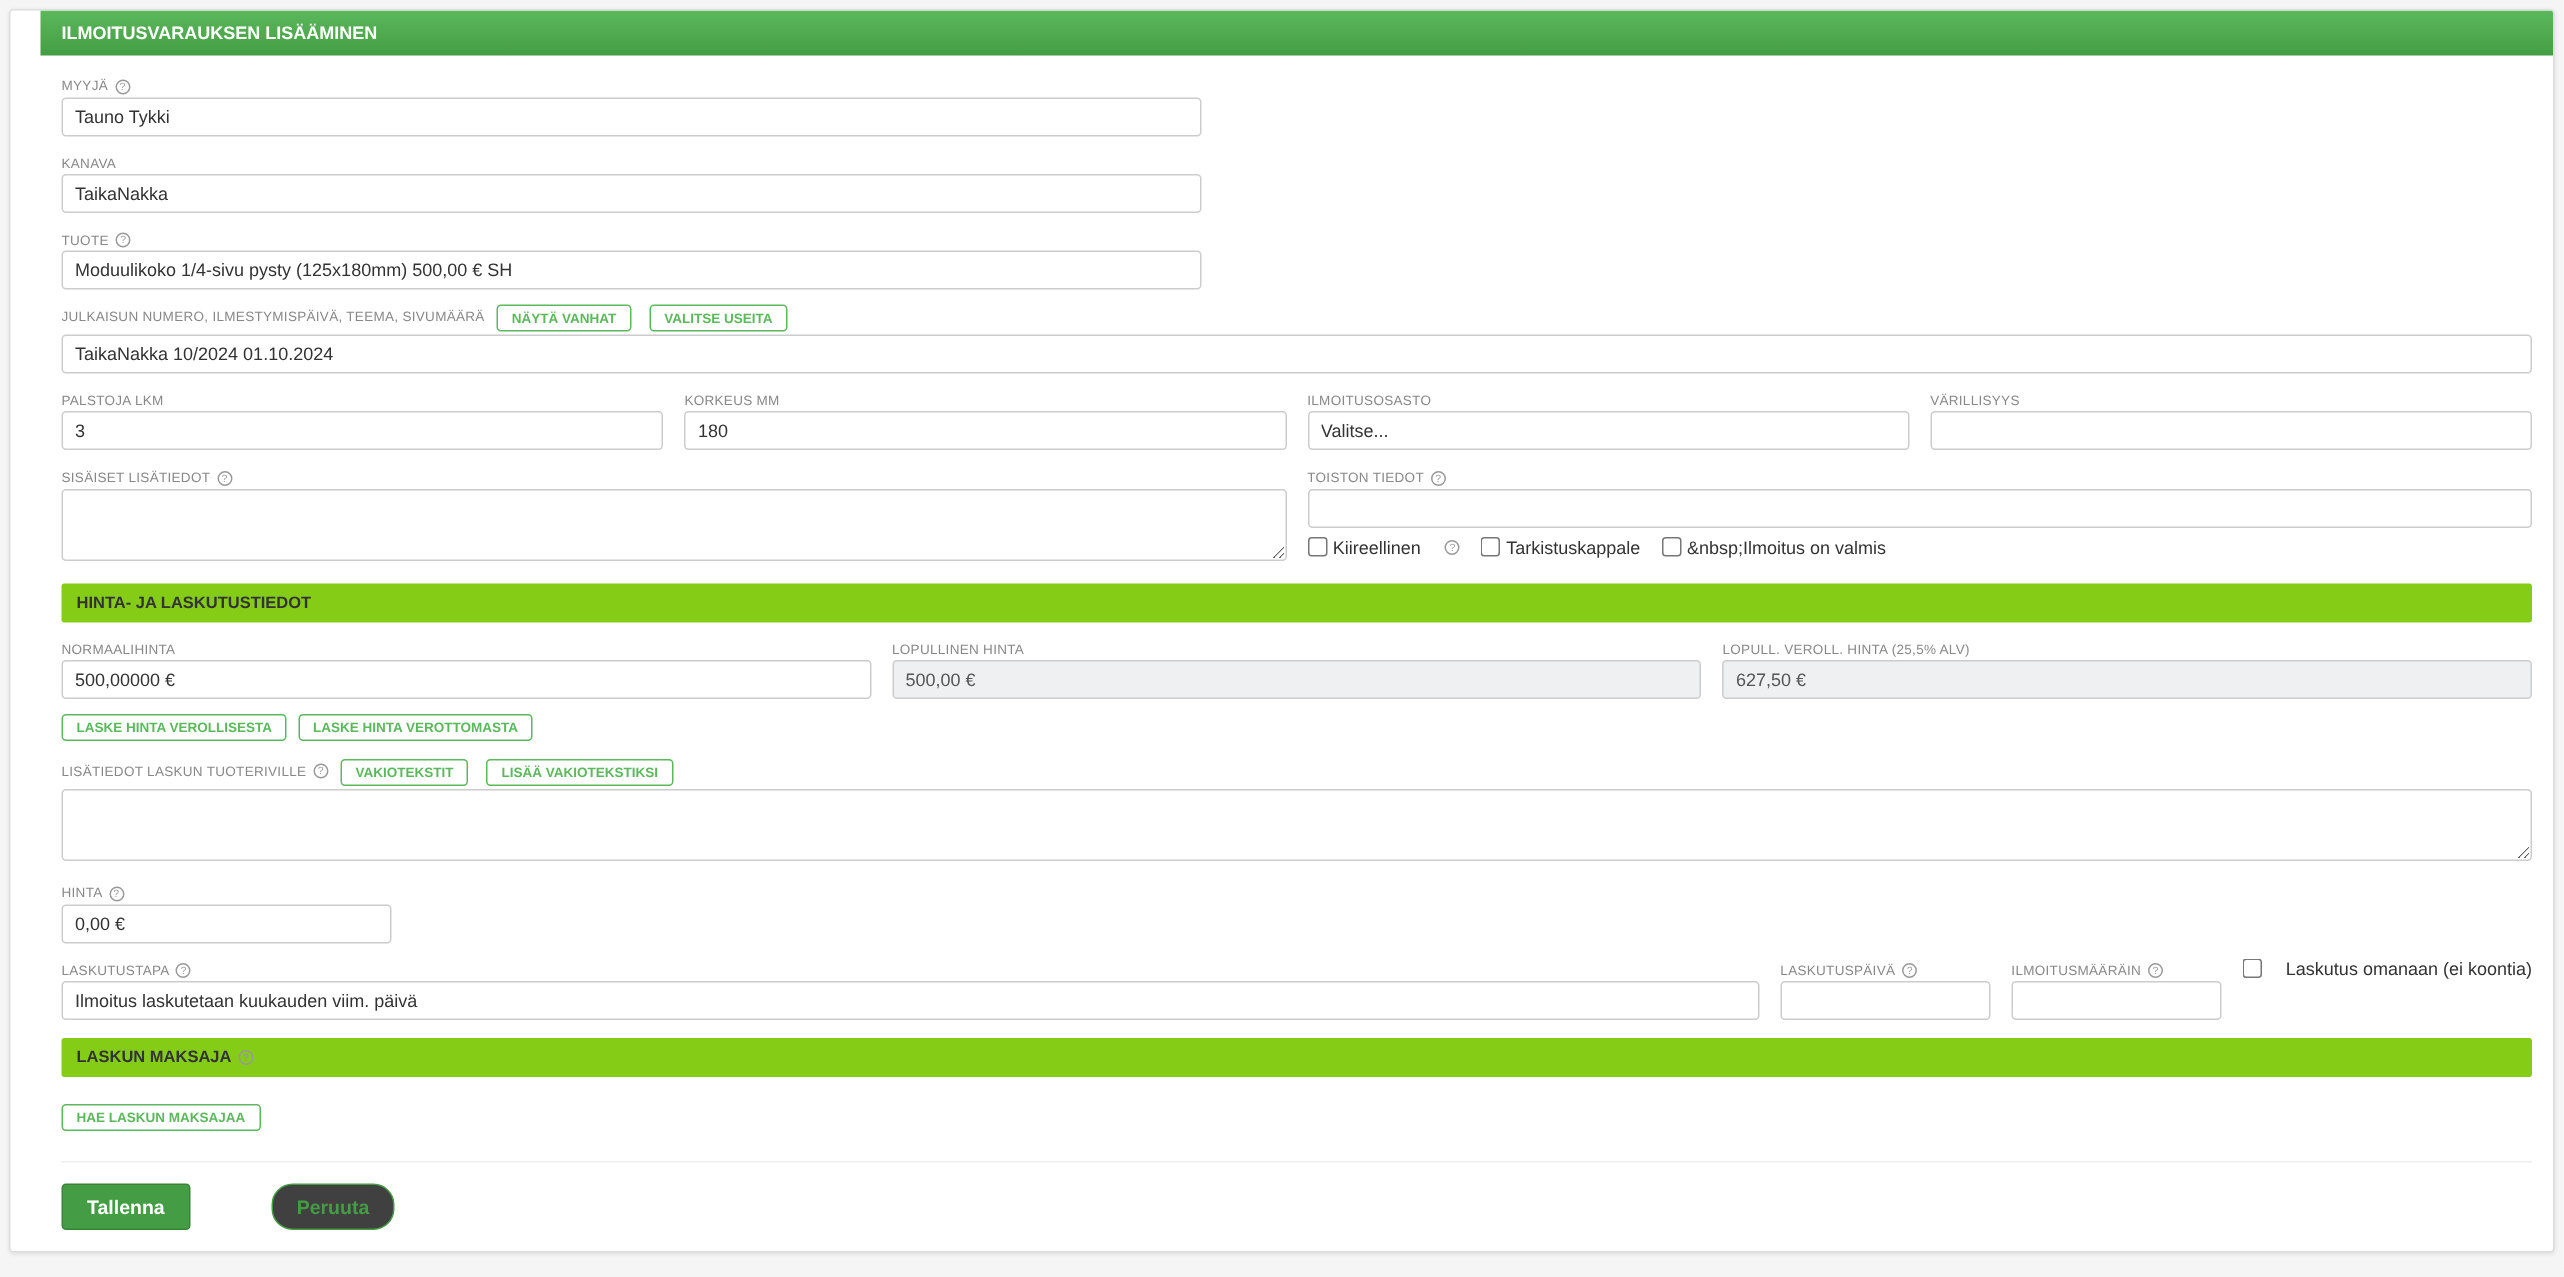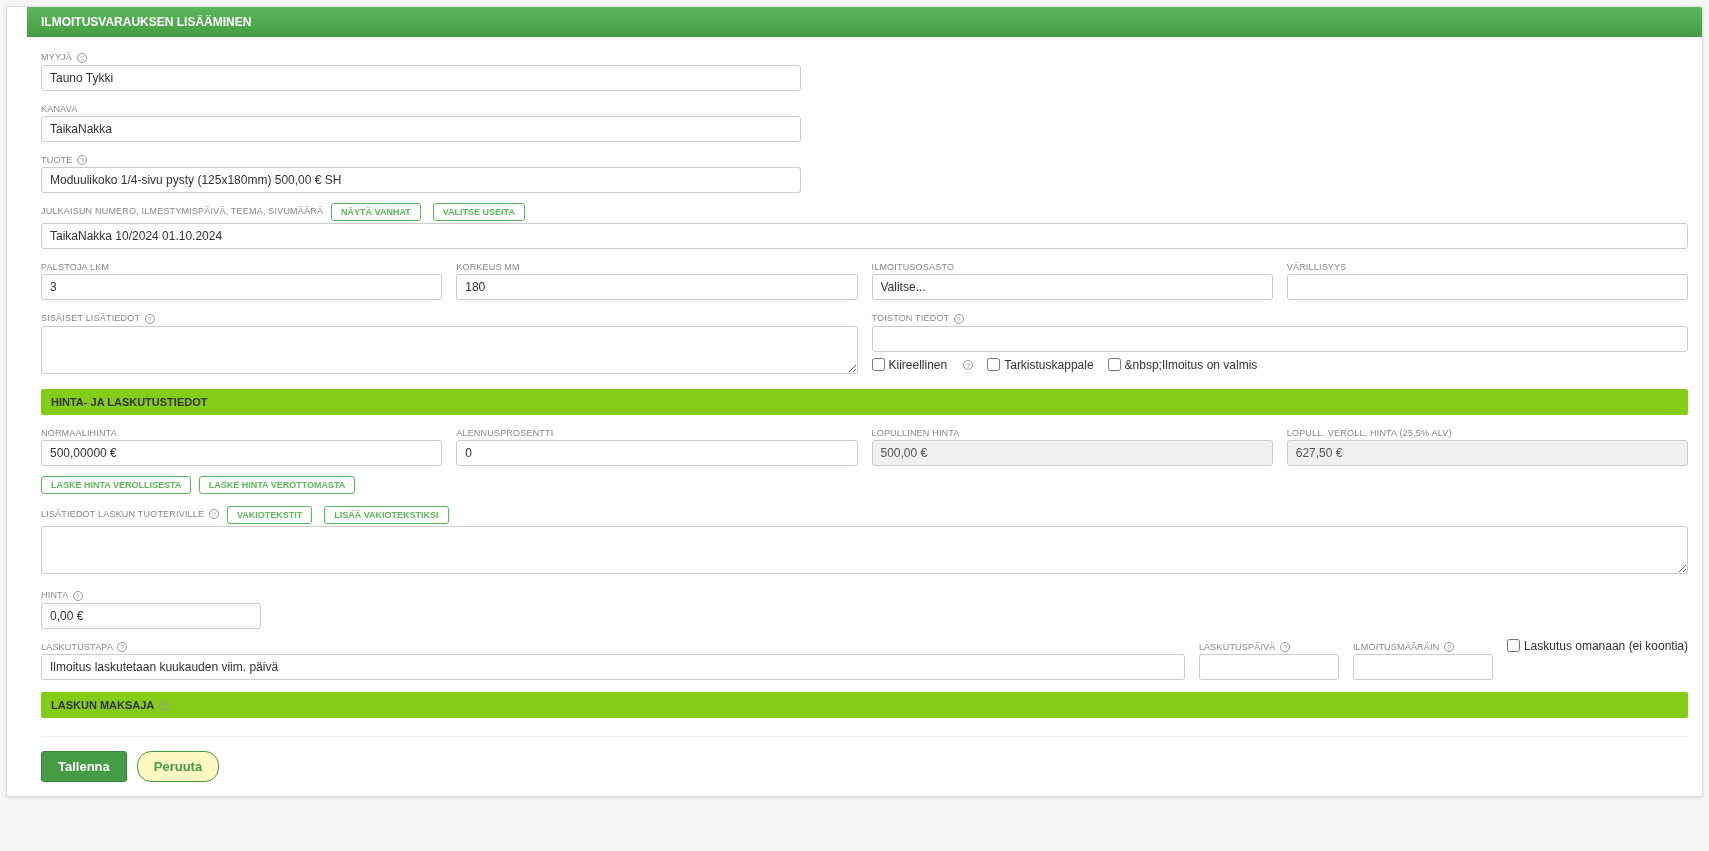--- a/index.html
+++ b/index.html
@@ -14,21 +14,21 @@
 .help-icon::before { content: "?"; }
 input[type=text], textarea, select, .fake-input {
   width: 100%; border: 1px solid #ccc; border-radius: 3px; padding: 5px 8px; font-size: 12px; color: #333; background: #fff; font-family: inherit;
 }
 input[readonly], .readonly { background: #eef0f2; color: #555; }
 textarea { resize: both; min-height: 48px; }
 .row { display: flex; gap: 14px; }
 .row > .col { flex: 1; min-width: 0; }
 .btn-outline { display: inline-block; border: 1px solid #5cb85c; color: #5cb85c; background: #fff; padding: 3px 9px; font-size: 9px; font-weight: bold; text-transform: uppercase; border-radius: 3px; cursor: pointer; margin-right: 4px; margin-bottom: 2px; }
 .btn-primary { display:inline-block; background: #449d44; color: #fff; border: 1px solid #398439; padding: 7px 16px; font-size: 13px; border-radius: 3px; cursor: pointer; font-weight: bold; }
-.btn-secondary { display:inline-block; background: #fef9c3; color: #449d44; border: 1px solid #449d44; padding: 7px 16px; font-size: 13px; border-radius: 14px; cursor: pointer; font-weight: bold; }
+.btn-secondary { display:inline-block; background: #404040; color: #449d44; border: 1px solid #449d44; padding: 7px 16px; font-size: 13px; border-radius: 14px; cursor: pointer; font-weight: bold; margin-left: 44px; }
 .label-row { display: flex; align-items: center; gap: 8px; margin-bottom: 2px; flex-wrap: wrap; }
 .label-row .btn-outline { margin-bottom: 0; }
 .check-row { display: flex; gap: 14px; align-items: center; font-size: 12px; color: #333; margin-top: 6px; }
 .check-row label { display: flex; align-items: center; gap: 4px; }
 hr.divider { border: none; border-top: 1px solid #eee; margin: 18px 0 14px 0; }
 .footer-actions { display: flex; gap: 10px; }
 .narrow { max-width: 760px; }
 </style>
 </head>
 <body>
@@ -107,24 +107,20 @@
     </div>
 
     <div class="section-header">HINTA- JA LASKUTUSTIEDOT</div>
 
     <div class="row form-group">
       <div class="col">
         <label class="field-label">NORMAALIHINTA</label>
         <input type="text" value="500,00000 €" style="">
       </div>
       <div class="col">
-        <label class="field-label">ALENNUSPROSENTTI</label>
-        <input type="text" value="0" style="">
-      </div>
-      <div class="col">
         <label class="field-label">LOPULLINEN HINTA</label>
         <input type="text" readonly="" class="readonly" value="500,00 €" style="">
       </div>
       <div class="col">
         <label class="field-label">LOPULL. VEROLL. HINTA (25,5% ALV)</label>
         <input type="text" readonly="" class="readonly" value="627,50 €" style="">
       </div>
     </div>
 
     <div class="form-group">
@@ -156,29 +152,32 @@
       </div>
       <div style="flex: 0 0 140px">
         <label class="field-label"><span>LASKUTUSPÄIVÄ</span> <span class="help-icon"></span></label>
         <input type="text" value="" style="">
       </div>
       <div style="flex: 0 0 140px">
         <label class="field-label"><span>ILMOITUSMÄÄRÄIN</span> <span class="help-icon"></span></label>
         <input type="text" value="" style="">
       </div>
       <div style="flex: 0 0 auto; padding-bottom:5px">
-        <label style="display:flex;align-items:center;gap:4px;">
+        <label style="display:flex;align-items:center;gap:16px;">
             <input type="checkbox" style=""> 
             <span>Laskutus omanaan (ei koontia)</span>
           </label>
       </div>
     </div>
 
     <div class="section-header"><span>LASKUN MAKSAJA</span> <span class="help-icon"></span></div>
 
+    <div class="form-group" style="margin-top:18px">
+      <button class="btn-outline">HAE LASKUN MAKSAJAA</button>
+    </div>
 
     <hr class="divider">
 
     <div class="footer-actions">
       <button class="btn-primary">Tallenna</button>
       <button class="btn-secondary">Peruuta</button>
     </div>
 
   </div>
 </div>

